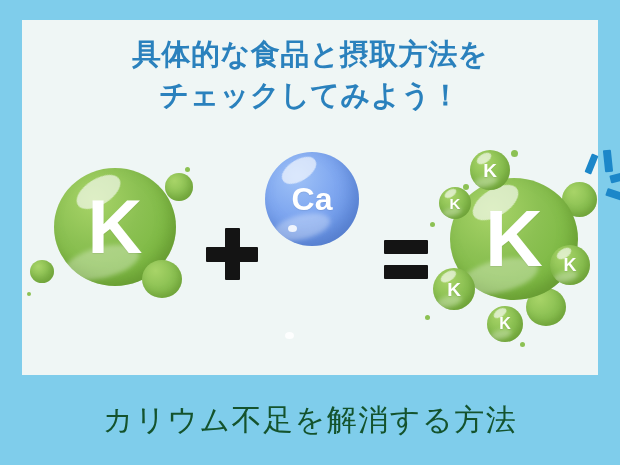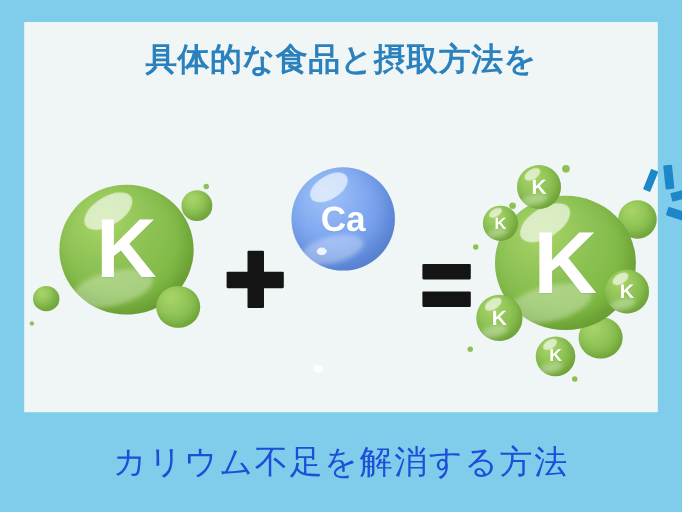--- a/index.html
+++ b/index.html
@@ -151,37 +151,38 @@
     left: 0;
     top: 375px;
     width: 620px;
     height: 90px;
     display: flex;
     align-items: center;
     justify-content: center;
     background: #7fcdeb;
   }
   .banner-text {
-    color: #1d4ed8;
+    color: #14532d;
     font-size: 30px;
     font-weight: normal;
     letter-spacing: 1.5px;
     font-family: "DejaVu Sans", "Liberation Sans", sans-serif;
     white-space: nowrap;
   }
 </style>
 </head>
 <body>
 
 <div id="infographic">
 
   <div class="panel"></div>
 
   <div class="headline">
     <span class="hl-line">具体的な食品と摂取方法を</span>
+    <span class="hl-line">チェックしてみよう！</span>
   </div>
 
   <div class="equation">
 
     <div>
       <div class="bubble b-green" style="left:32px; top:28px; width:122px; height:118px; font-size:76px;">
         <span class="glyph">K</span>
       </div>
       <div class="bubble b-green-sm plain" style="left:143px; top:33px; width:28px; height:28px;
                   background:radial-gradient(circle at 34% 28%, #a8d468 0%, #8cc153 48%, #79b540 100%);"></div>

